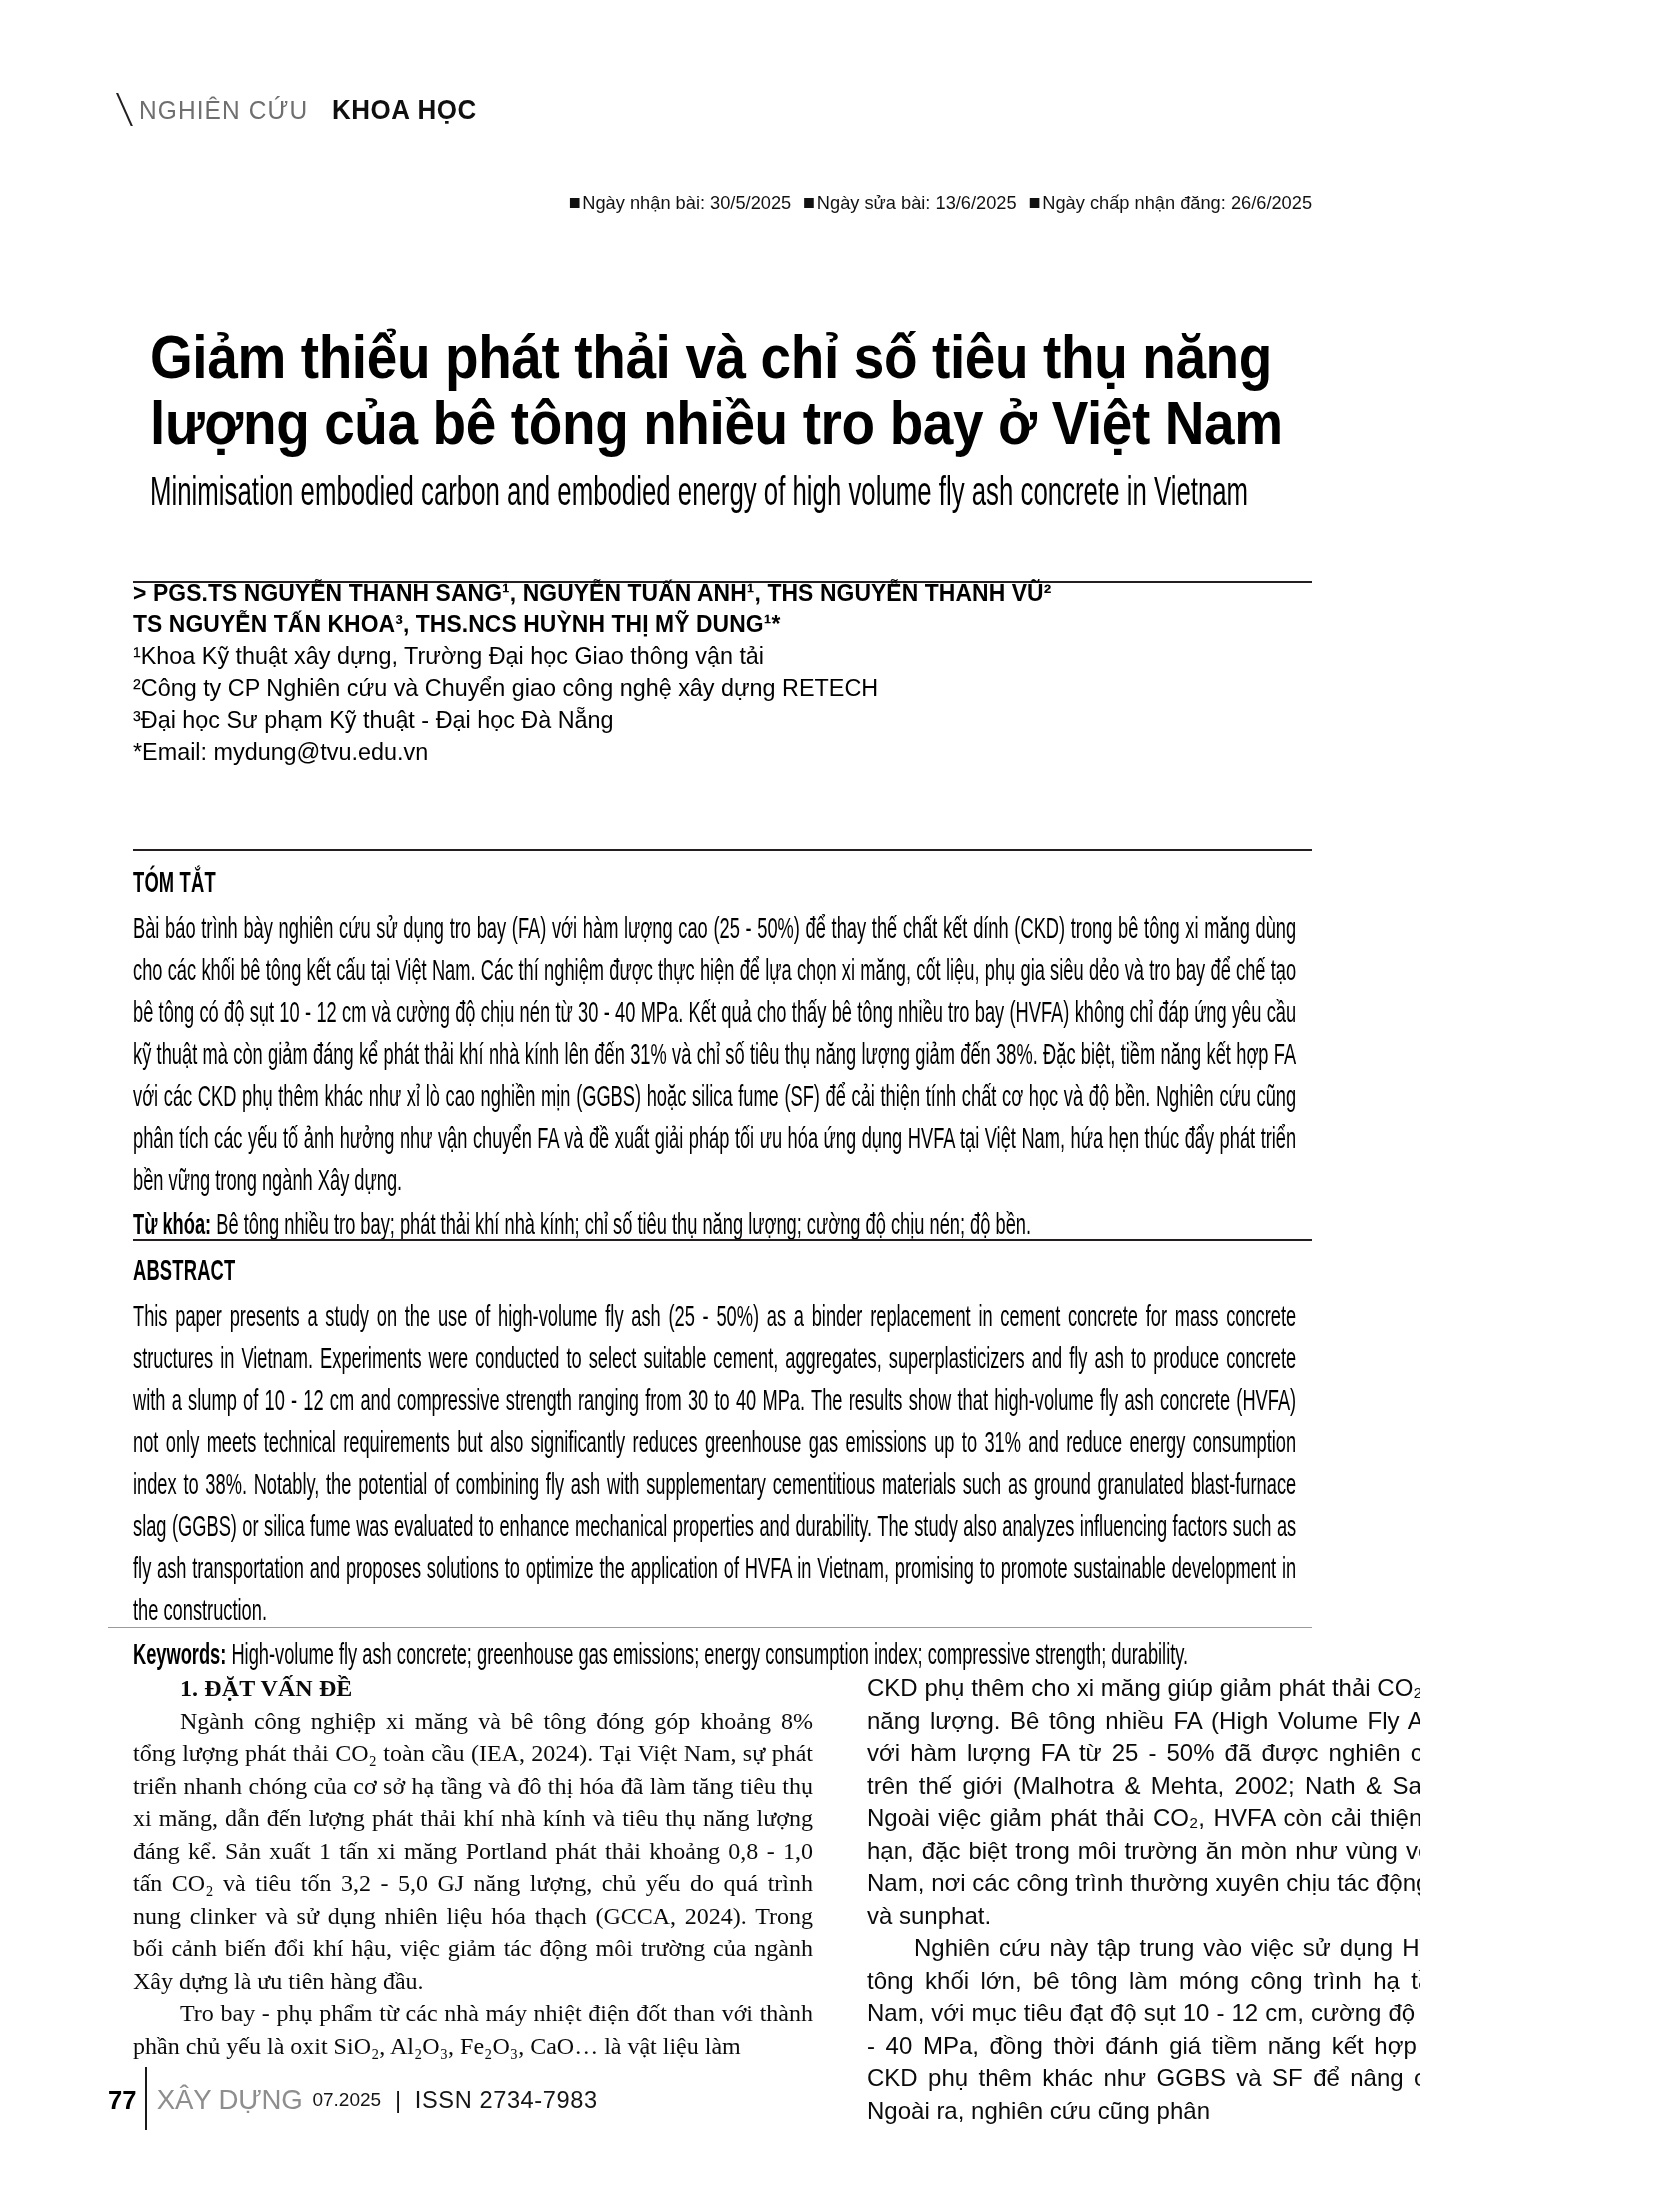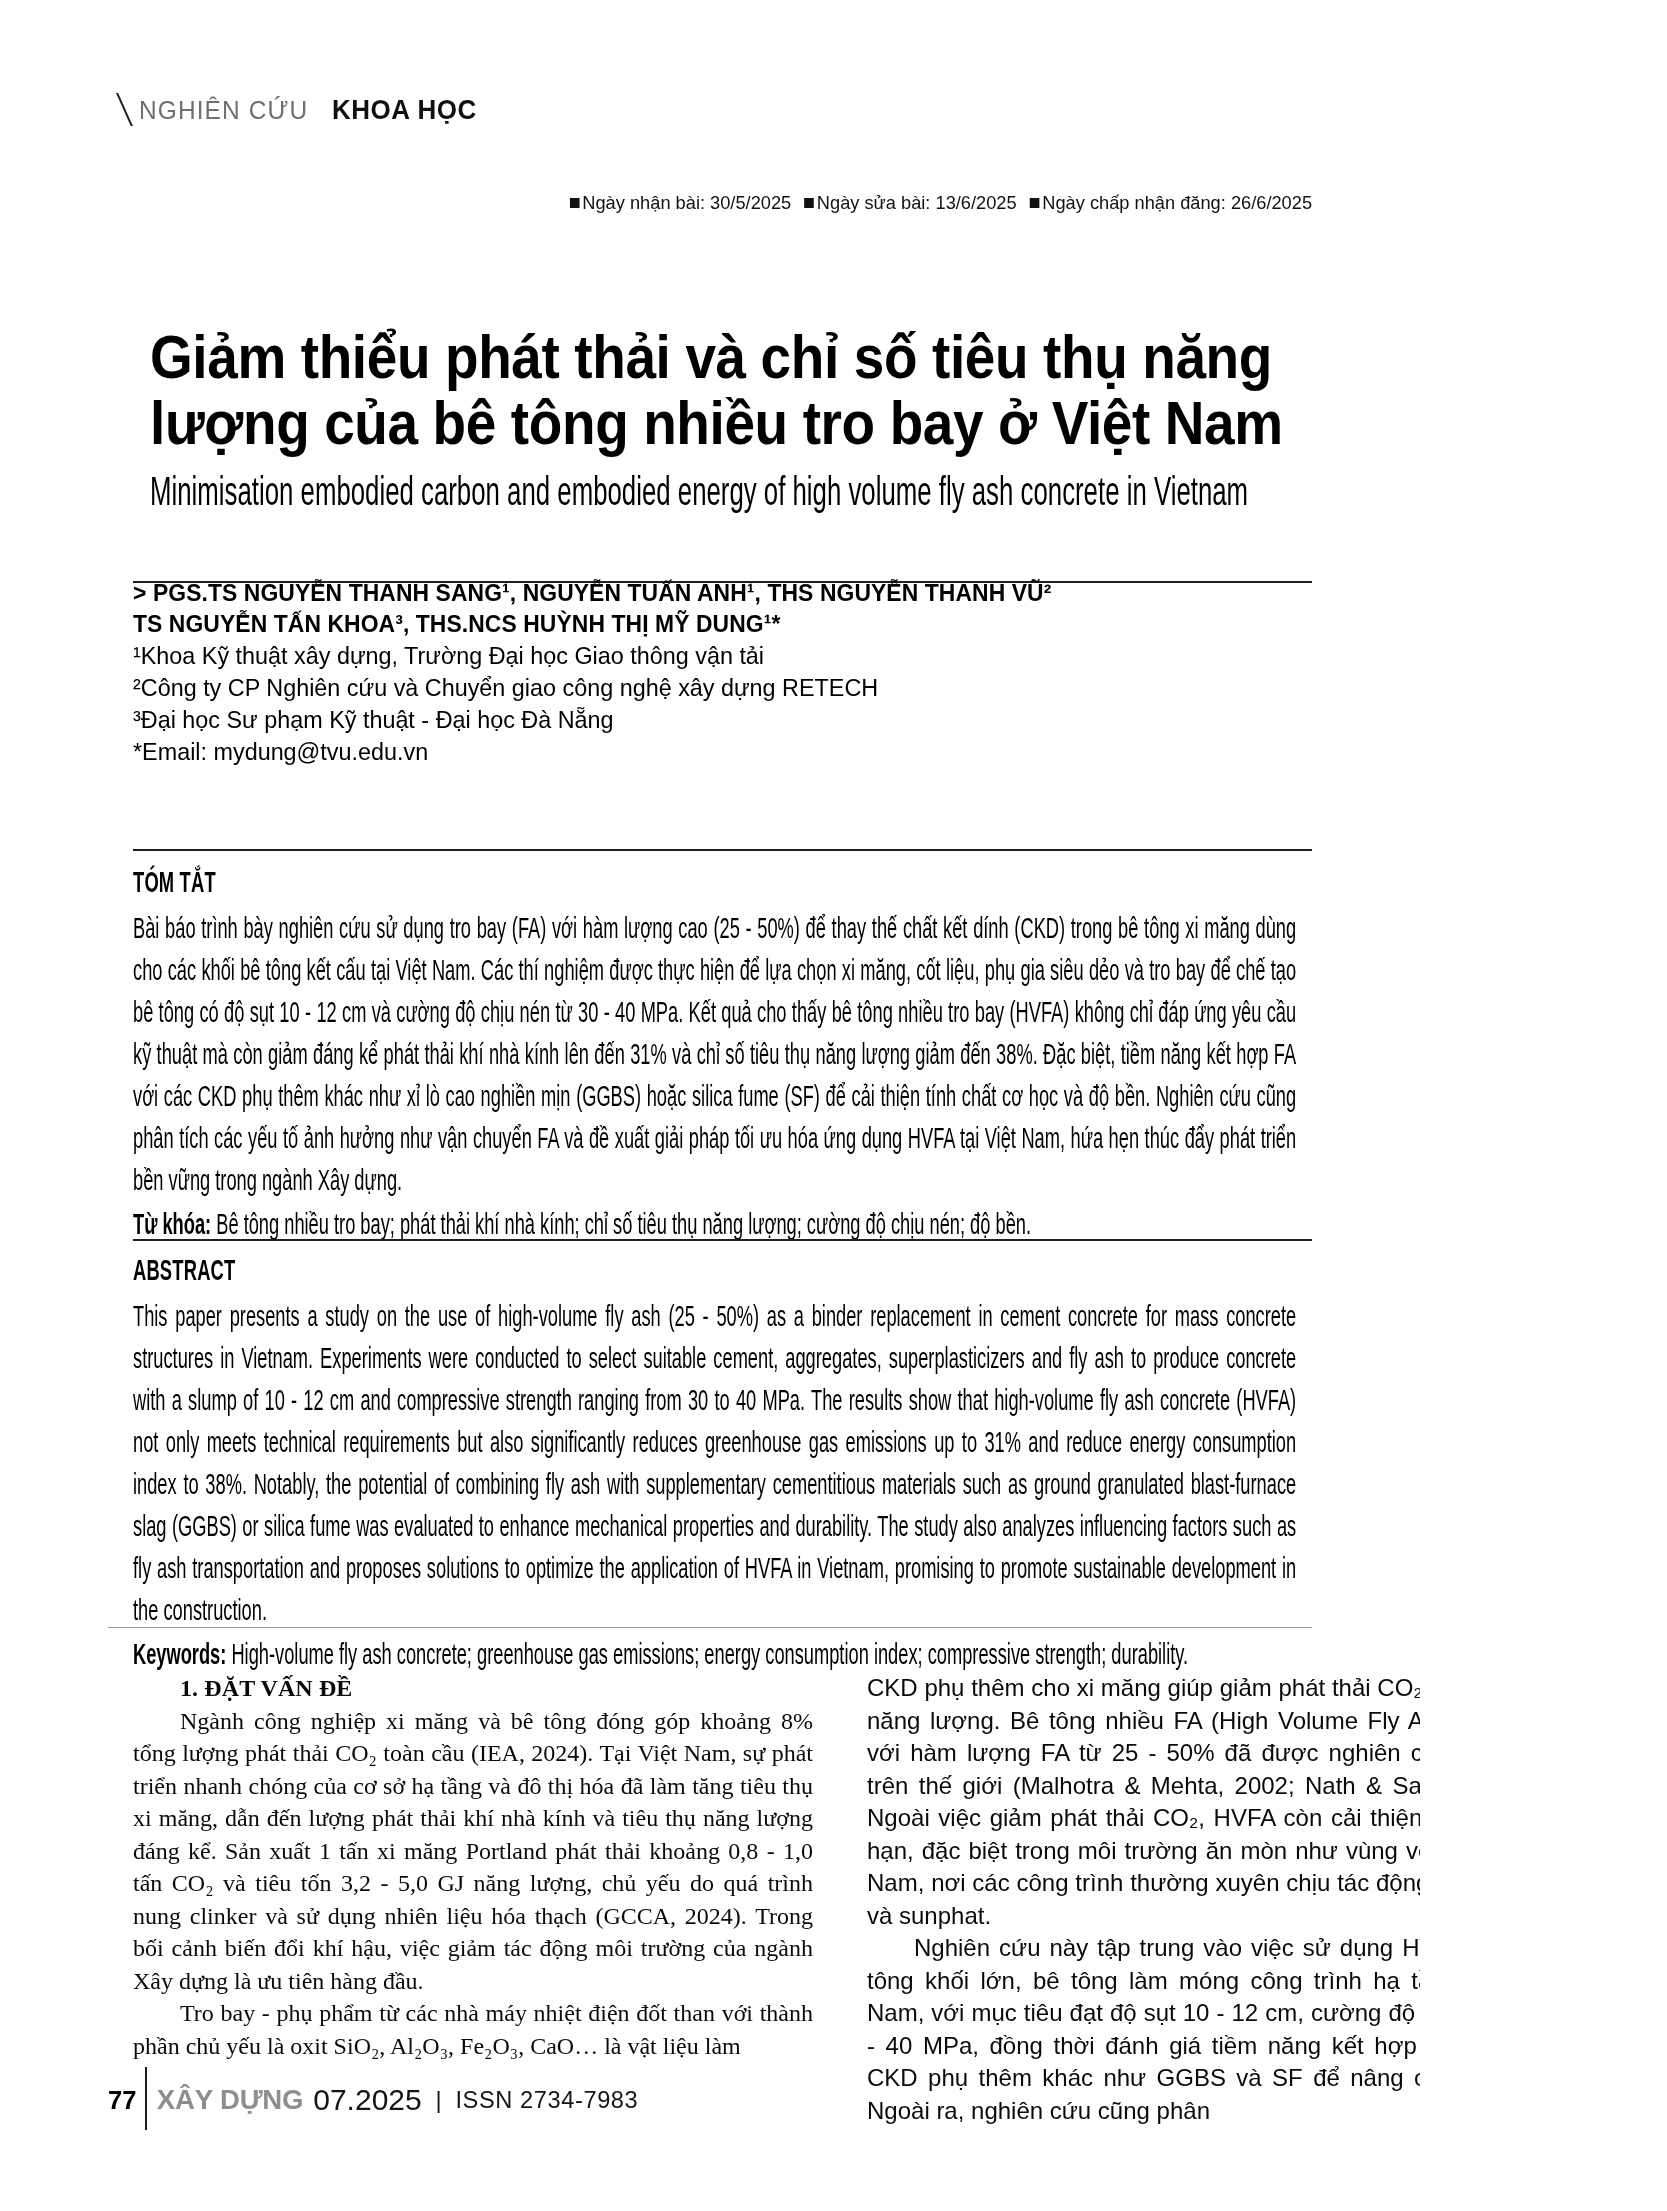--- a/index.html
+++ b/index.html
@@ -228,28 +228,28 @@
   }
   .footer .vbar {
     width: 1.6px;
     height: 63px;
     background: #1a1a1a;
     margin-right: 9.9px;
     align-self: flex-start;
     margin-top: -3.9px;
   }
   .footer .brand {
-    font-weight: 700;
+    font-weight: 400;
     font-size: 27.6px;
     color: #8e8e8e;
     letter-spacing: -0.2px;
     margin-right: 9.9px;
   }
   .footer .issue {
-    font-size: 30px;
+    font-size: 19px;
     color: #151515;
     margin-right: 13.8px;
   }
   .footer .sep {
     font-size: 23.6px;
     color: #151515;
     margin-right: 13.8px;
   }
   .footer .issn {
     font-size: 23.6px;

